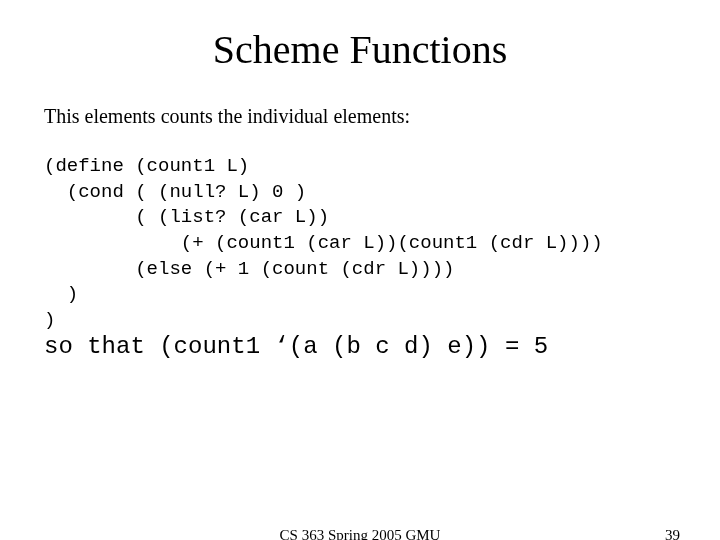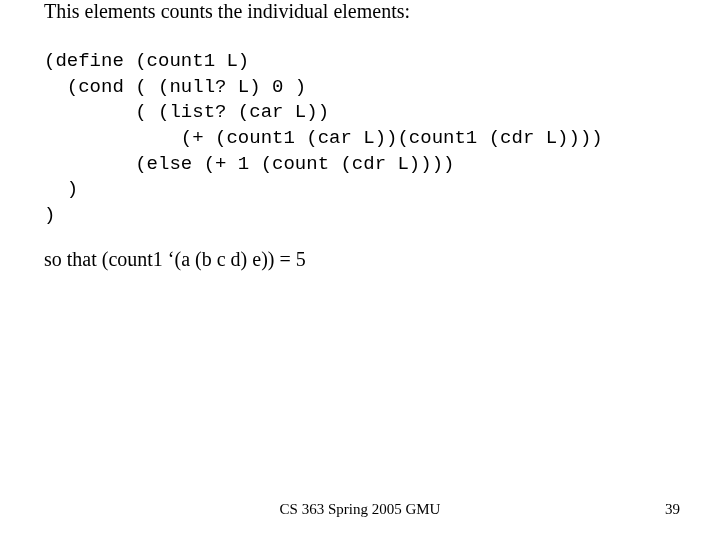--- a/index.html
+++ b/index.html
@@ -30,44 +30,46 @@
   }
   .intro {
     font-size: 20px;
     margin-bottom: 26px;
   }
   .code {
     font-family: "Courier New", Courier, monospace;
     font-size: 19px;
     white-space: pre;
     line-height: 1.35;
-    margin-bottom: 20px;
+    margin-bottom: 0;
   }
   .after {
-    font-size: 20px;
+    font-size: 24px;
+    font-family: Liberation Mono, monospace;
   }
   .footer-center {
     position: absolute;
     bottom: 22px;
     left: 0;
     right: 0;
     text-align: center;
     font-size: 15px;
   }
   .footer-right {
     position: absolute;
     bottom: 22px;
     right: 40px;
     font-size: 15px;
   }
 </style>
 </head>
 <body>
 
 <div class="slide">
+  <div class="title">Scheme Functions</div>
   <div class="body">
     <div class="intro">This elements counts the individual elements:</div>
     <div class="code">(define (count1 L)
   (cond ( (null? L) 0 )
         ( (list? (car L))
             (+ (count1 (car L))(count1 (cdr L))))
         (else (+ 1 (count (cdr L))))
   )
 )</div>
     <div class="after">so that (count1 ‘(a (b c d) e)) = 5</div>

